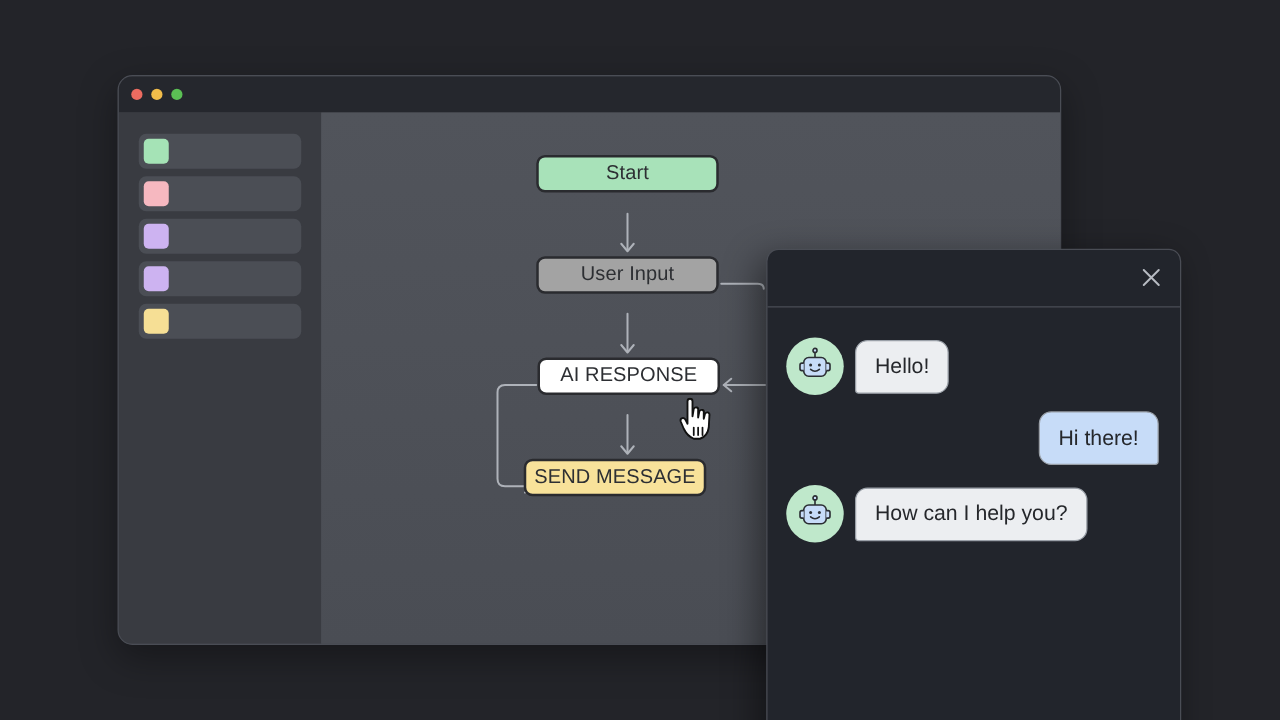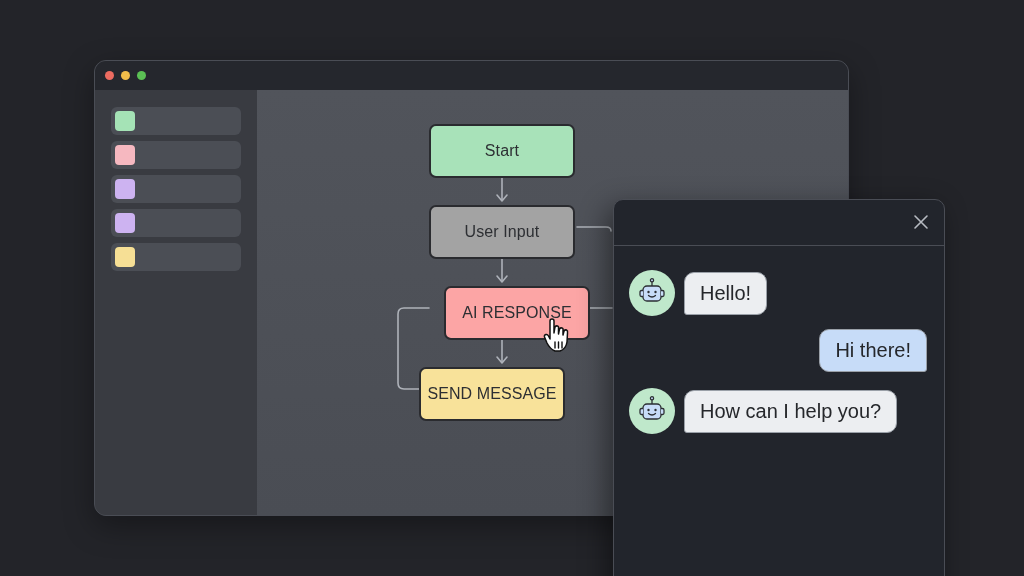--- a/index.html
+++ b/index.html
@@ -35,21 +35,21 @@
   }
   .sb-swatch {
     position: absolute; left: 4px; top: 4px; width: 20px; height: 20px; border-radius: 4px;
   }
   .canvas {
     position: absolute; left: 162px; top: 29px; right: 0; bottom: 0;
     background: linear-gradient(180deg, #51545b 0%, #4a4d54 100%);
   }
   
   .node {
-    position: absolute; width: 146px; height: 54px; border-radius: 7px;
+    position: absolute; width: 146px; height: 30px; border-radius: 7px;
     border: 2px solid #2a2b2f;
     display: flex; align-items: center; justify-content: center;
     font-size: 16px; color: #2d2f33; letter-spacing: 0.1px;
   }
   .connector { position: absolute; pointer-events: none; }
   
   .chat-window {
     position: absolute; left: 613px; top: 199px; width: 332px; height: 400px;
     background: #22252c; border: 1.5px solid #4a4d55; border-radius: 10px;
     box-shadow: -6px 8px 28px rgba(0,0,0,0.45);
@@ -58,21 +58,21 @@
   .close-btn {
     position: absolute; right: 14px; top: 13px; width: 18px; height: 18px; cursor: pointer;
   }
   .msg-row { position: absolute; display: flex; align-items: center; }
   .avatar {
     width: 46px; height: 46px; border-radius: 50%; background: #bfe8cb;
     display: flex; align-items: center; justify-content: center; margin-right: 9px;
   }
   .bubble {
     height: 43px; padding: 0 15px; display: flex; align-items: center;
-    font-size: 20px; color: #25272b; border-radius: 10px;
+    font-size: 17px; color: #25272b; border-radius: 10px;
     border: 1.5px solid #9aa0a8;
   }
   .bubble.bot { background: #eceef1; border-bottom-left-radius: 3px; }
   .bubble.user { background: #c7dcf8; border-bottom-right-radius: 3px; }
   .cursor { position: absolute; left: 543px; top: 318px; width: 30px; height: 36px; }
 </style>
 </head>
 <body>
 
 <div class="app-window">
@@ -124,21 +124,21 @@
       <path d="M585 303 L579 308 L585 313"></path>
   </g>
 </svg>
 
 <div class="node" style="left:429px;top:124px;background:#a8e2b9">
   <span>Start</span>
 </div>
 <div class="node" style="left:429px;top:205px;background:#a3a3a3">
   <span>User Input</span>
 </div>
-<div class="node" style="left:444px;top:286px;background:#fca5a5">
+<div class="node" style="left:430px;top:286px;background:#ffffff">
   <span>AI RESPONSE</span>
 </div>
 <div class="node" style="left:419px;top:367px;background:#f8e29a">
   <span>SEND MESSAGE</span>
 </div>
 
 <svg class="cursor" viewBox="0 0 30 36">
   <path d="M7 3 Q7 1 9 1 Q11 1 11 3 V15 L12 9 Q13 7.5 14.5 8 Q16 8.5 15.5 10.5 L15.5 16 L16.5 11 Q17.5 9.5 19 10 Q20.5 10.5 20 12.5 L20 17 L21 13 Q22 11.5 23.5 12 Q25 12.8 24.5 15 L24 24 Q23 31 17 33 L12 33 Q7 31 4 25 L1.5 19 Q1 17 2.8 16.5 Q4.5 16 5.5 18 L7 21 Z" fill="#ffffff" stroke="#111" stroke-width="1.5" stroke-linejoin="round"></path>
   <path d="M12 24 V30 M15.5 24 V30 M19 24 V30" stroke="#111" stroke-width="1.4" stroke-linecap="round"></path>
 </svg>

